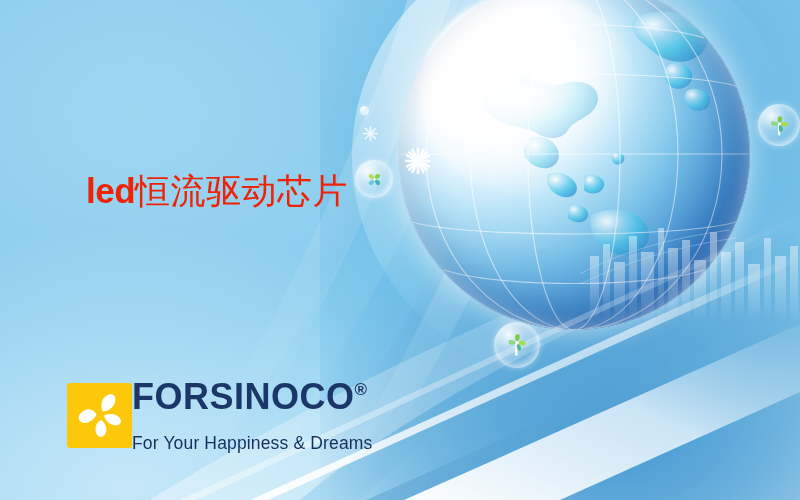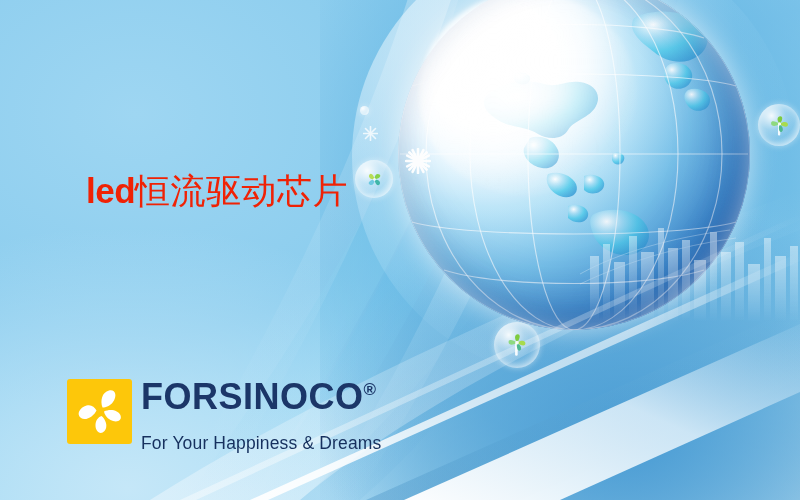--- a/index.html
+++ b/index.html
@@ -122,21 +122,21 @@
   .headline .lat {
     font-family:"Liberation Sans","DejaVu Sans",sans-serif;
     font-weight:bold;
     letter-spacing:-.5px;
   }
 
   
   .logo {
     position:absolute;
     left:67px; top:379px;
-    display:flex; gap:9px;
+    display:flex; align-items:center; gap:0;
   }
   .logo-mark {
     width:65px; height:65px;
     background:#fdc70a;
     border-radius:3px;
     position:relative;
     flex:0 0 auto;
   }
   .logo-text { display:flex; flex-direction:column; line-height:1; }
   .logo-name {

